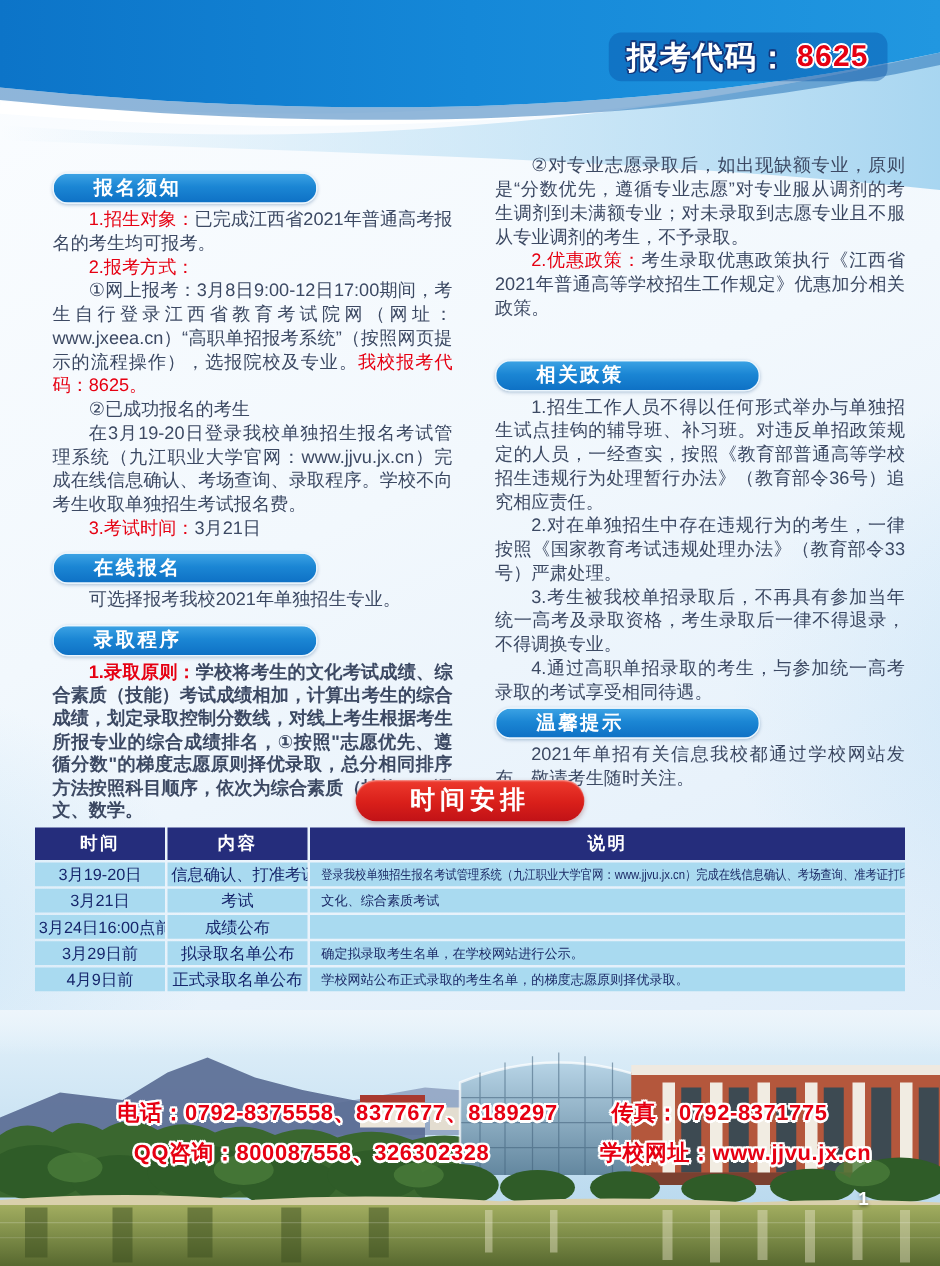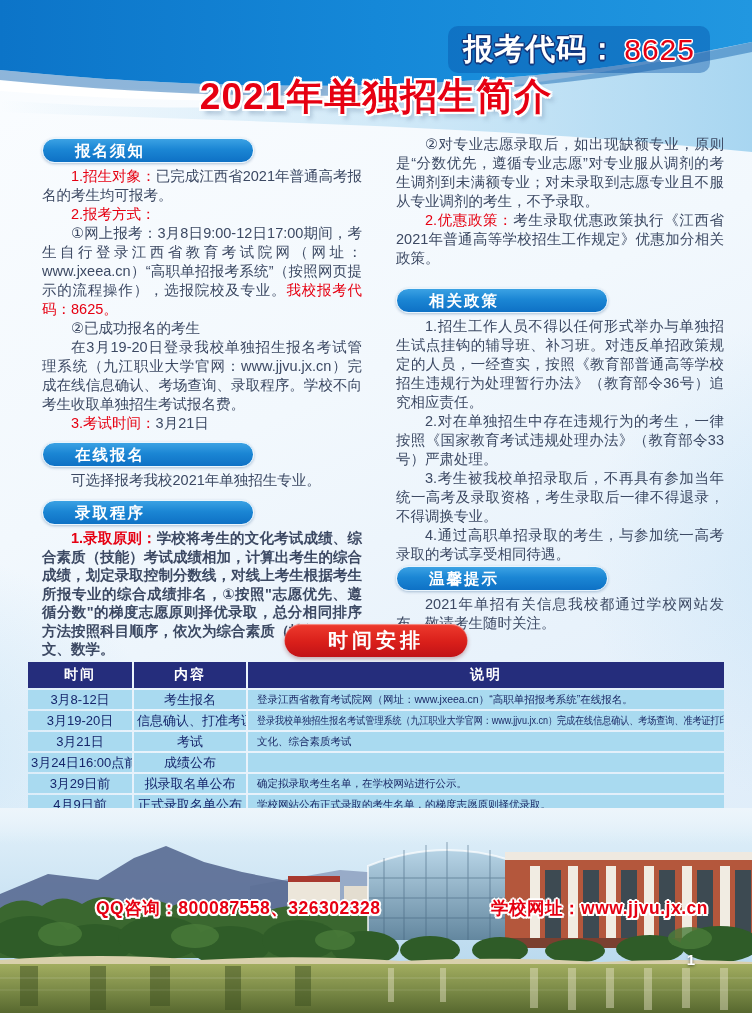--- a/index.html
+++ b/index.html
@@ -16,26 +16,26 @@
     background:radial-gradient(ellipse at right,rgba(150,205,240,.30),transparent 70%);}
 
   
   .header-svg{position:absolute;top:0;left:0;}
   .code-badge{
     position:absolute;top:26px;right:42px;
     display:flex;align-items:center;gap:6px;
     background:rgba(6,80,165,.40);border-radius:10px;padding:3px 15px;
   }
   .code-badge .lbl{
-    font-size:30px;font-weight:bold;color:#fff;letter-spacing:1px;
+    font-size:25px;font-weight:bold;color:#fff;letter-spacing:1px;
     text-shadow:1.5px 0 0 #14397e,-1.5px 0 0 #14397e,0 1.5px 0 #14397e,0 -1.5px 0 #14397e,
       1px 1px 0 #14397e,-1px 1px 0 #14397e,1px -1px 0 #14397e,-1px -1px 0 #14397e;
   }
   .code-badge .val{
-    font-size:30px;font-weight:normal;color:#e60012;letter-spacing:1px;
+    font-size:24px;font-weight:bold;color:#e60012;letter-spacing:1px;
     text-shadow:1.5px 0 0 #fff,-1.5px 0 0 #fff,0 1.5px 0 #fff,0 -1.5px 0 #fff,
       1px 1px 0 #fff,-1px 1px 0 #fff,1px -1px 0 #fff,-1px -1px 0 #fff;
   }
   .page-title{
     position:absolute;top:72px;left:0;width:100%;text-align:center;
     font-size:37px;font-weight:bold;color:#e60012;letter-spacing:1px;
     text-shadow:2px 0 0 #fff,-2px 0 0 #fff,0 2px 0 #fff,0 -2px 0 #fff,
       2px 2px 0 #fff,-2px 2px 0 #fff,2px -2px 0 #fff,-2px -2px 0 #fff,
       4px 5px 4px rgba(110,140,170,.45);
   }
@@ -49,21 +49,21 @@
     border-radius:13px;padding-left:32px;margin:10px 0 4px 0;
     background:linear-gradient(180deg,#3ba2e4 0%,#1b86d4 45%,#0e71c5 100%);
     border:1px solid #eaf5fd;
     color:#fff;font-size:15.5px;font-weight:bold;letter-spacing:2px;
     box-shadow:0 1px 3px rgba(0,60,120,.30);
   }
   .sec-notice{top:128px;left:42px;width:320px;}
   .sec-majors{top:432px;left:42px;width:320px;}
   .sec-admission{top:490px;left:42px;width:320px;}
   .sec-admission p{line-height:18.5px;font-weight:bold;}
-  .sec-right-top{top:124px;left:396px;width:328px;margin-top:11px;}
+  .sec-right-top{top:124px;left:396px;width:328px;}
   .sec-policies{top:278px;left:396px;width:328px;}
   .sec-tips{top:556px;left:396px;width:328px;}
 
   
   .btn-schedule{
     position:absolute;top:624px;left:50%;transform:translateX(-50%);
     width:183px;height:33px;line-height:33px;text-align:center;
     border-radius:17px;background:linear-gradient(180deg,#ee3a2d 0%,#d91f1a 55%,#c11217 100%);
     color:#fff;font-size:20px;font-weight:bold;letter-spacing:4px;
     box-shadow:0 2px 4px rgba(120,30,30,.35), inset 0 1px 1px rgba(255,255,255,.45);
@@ -85,21 +85,21 @@
   .schedule td.desc{text-align:left;font-size:10.5px;padding-left:9px;color:#1b2a66;}
   .squeeze{display:inline-block;transform:scaleX(.86);transform-origin:left center;white-space:nowrap;}
 
   
   .photo{position:absolute;top:808px;left:0;width:752px;height:205px;}
   .photo .fade{position:absolute;top:0;left:0;width:100%;height:36px;
     background:linear-gradient(180deg,#edf5fb 0%,rgba(237,245,251,0) 100%);z-index:3;}
   .scenery{position:absolute;top:0;left:0;z-index:1;}
   .contact-row{position:absolute;left:0;right:0;display:flex;justify-content:space-between;z-index:4;}
   .contact-row.r1{top:70px;padding:0 90px 0 94px;}
-  .contact-row.r2{top:88px;padding:0 44px 0 96px;}
+  .contact-row.r2{top:102px;padding:0 55px 0 96px;margin-left:11px;}
   .contact-row span{
     font-size:17.5px;font-weight:bold;color:#e60012;letter-spacing:.5px;
     text-shadow:2px 0 0 #fff,-2px 0 0 #fff,0 2px 0 #fff,0 -2px 0 #fff,
       1.5px 1.5px 0 #fff,-1.5px 1.5px 0 #fff,1.5px -1.5px 0 #fff,-1.5px -1.5px 0 #fff;
   }
   .page-num{position:absolute;right:57px;bottom:45px;z-index:4;color:#fff;
     font-size:15px;font-weight:bold;text-shadow:0 1px 3px rgba(0,0,0,.55);}
 </style>
 </head>
 <body>
@@ -125,21 +125,20 @@
     <path d="M0,86 C250,106 500,98 752,36" stroke="#ffffff" stroke-width="10" fill="none" opacity="0.9"></path>
     <path d="M0,70 C260,96 520,92 752,42 L752,52 C520,102 260,106 0,80 Z" fill="#0a5fae" opacity="0.45"></path>
     <path d="M0,0 H752 V42 C520,92 260,96 0,70 Z" fill="url(#blueGrad)"></path>
   </svg>
 
   <div class="code-badge">
     <span class="lbl">报考代码：</span>
     <span class="val">8625</span>
   </div>
 
-  <div class="page-title">2021年单独招生简介</div>
 
   <div class="sec sec-notice">
     <span class="pill">报名须知</span>
     <p><span class="red">1.招生对象：</span><span>已完成江西省2021年普通高考报名的考生均可报考。</span></p>
     <p><span class="red">2.报考方式：</span></p>
     <p><span>①网上报考：3月8日9:00-12日17:00期间，考生自行登录江西省教育考试院网（网址：www.jxeea.cn）“高职单招报考系统”（按照网页提示的流程操作），选报院校及专业。</span><span class="red">我校报考代码：8625。</span></p>
     <p><span>②已成功报名的考生</span></p>
     <p><span>在3月19-20日登录我校单独招生报名考试管理系统（九江职业大学官网：www.jjvu.jx.cn）完成在线信息确认、考场查询、录取程序。学校不向考生收取单独招生考试报名费。</span></p>
     <p><span class="red">3.考试时间：</span><span>3月21日</span></p>
   </div>
@@ -181,25 +180,20 @@
         <col>
       </colgroup>
     <thead>
       <tr>
         <th>时间</th>
         <th>内容</th>
         <th>说明</th>
       </tr>
     </thead>
     <tbody>
-      <tr>
-        <td>3月8-12日</td>
-        <td>考生报名</td>
-        <td class="desc">登录江西省教育考试院网（网址：www.jxeea.cn）“高职单招报考系统”在线报名。</td>
-      </tr>
       <tr>
         <td>3月19-20日</td>
         <td>信息确认、打准考证</td>
         <td class="desc"><span class="squeeze">登录我校单独招生报名考试管理系统（九江职业大学官网：www.jjvu.jx.cn）完成在线信息确认、考场查询、准考证打印。</span></td>
       </tr>
       <tr>
         <td>3月21日</td>
         <td>考试</td>
         <td class="desc">文化、综合素质考试</td>
       </tr>
@@ -322,19 +316,23 @@
         <rect x="20" y="158" width="18" height="40"></rect>
           <rect x="90" y="158" width="16" height="44"></rect>
         <rect x="150" y="158" width="20" height="40"></rect>
           <rect x="225" y="158" width="16" height="44"></rect>
         <rect x="295" y="158" width="16" height="40"></rect>
       </g>
       <line x1="0" y1="170" x2="752" y2="170" stroke="#ffffff" opacity="0.18"></line>
       <line x1="0" y1="182" x2="752" y2="182" stroke="#ffffff" opacity="0.12"></line>
     </svg>
     <div class="fade"></div>
+    <div class="contact-row r1">
+      <span>电话：0792-8375558、8377677、8189297</span>
+      <span>传真：0792-8371775</span>
+    </div>
     <div class="contact-row r2">
       <span>QQ咨询：800087558、326302328</span>
       <span>学校网址：www.jjvu.jx.cn</span>
     </div>
     <div class="page-num">1</div>
   </div>
 </div>
 
 </body></html>

